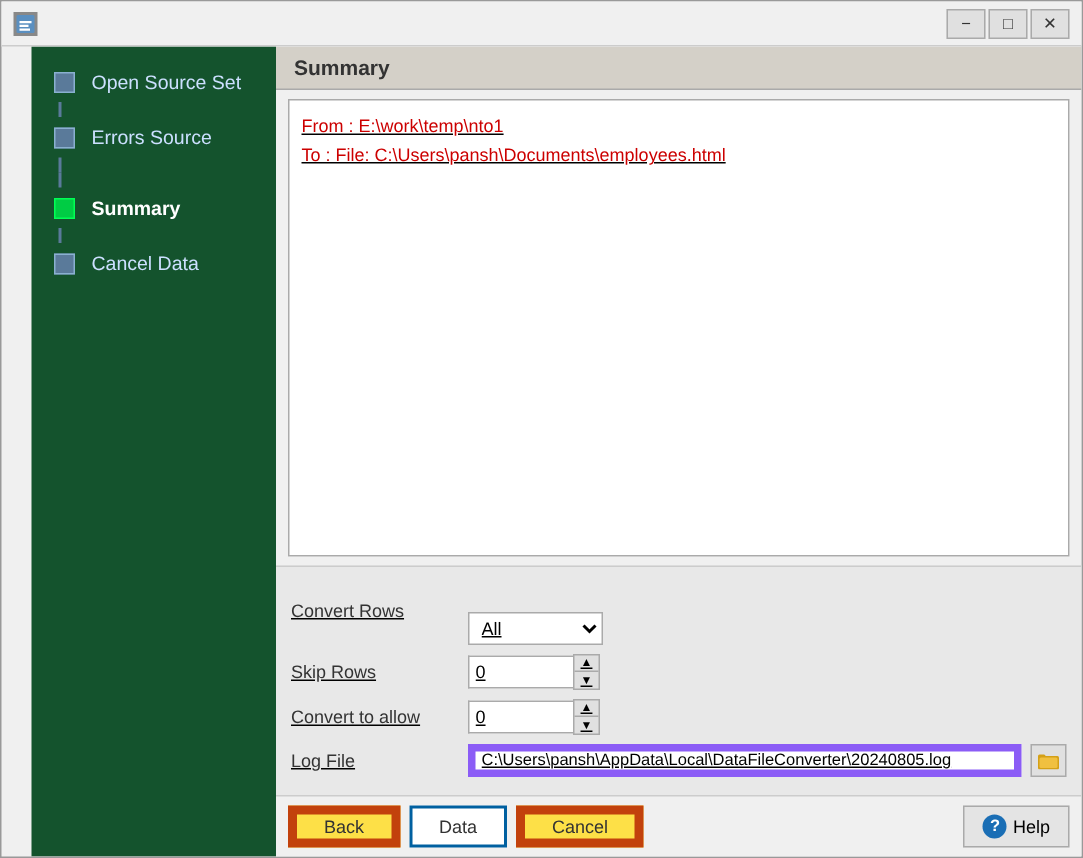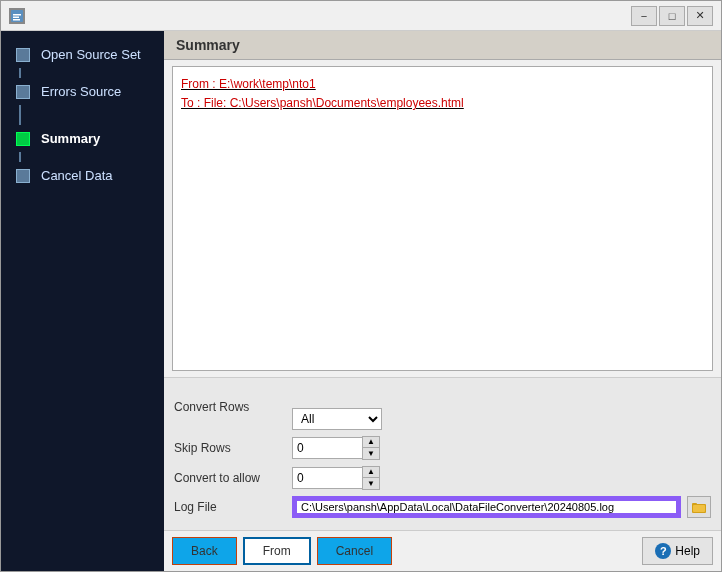--- a/index.html
+++ b/index.html
@@ -57,25 +57,26 @@
       font-size: 11px;
       color: #333;
     }
     .content {
       display: flex;
       flex: 1;
       overflow: hidden;
     }
     .sidebar {
       width: 163px;
-      background: #0f172a;
+      background: #14532d;
       padding: 10px 0;
       display: flex;
       flex-direction: column;
       gap: 0;
+      margin-left: 20px;
     }
     .sidebar-dot {
       width: 14px;
       height: 14px;
       background: #5a7a9a;
       border: 1px solid #8ab0d0;
       flex-shrink: 0;
     }
     .sidebar-dot.active-dot {
       background: #00cc44;
@@ -139,20 +140,21 @@
     .options-area {
       background: #e8e8e8;
       border-top: 1px solid #ccc;
       padding: 6px 10px;
     }
     .option-row {
       display: flex;
       align-items: center;
       margin-bottom: 6px;
       gap: 8px;
+      text-decoration: underline;
     }
     .option-label {
       width: 110px;
       font-size: 12px;
       color: #333;
       flex-shrink: 0;
     }
     .option-select {
       width: 90px;
       height: 22px;
@@ -225,22 +227,22 @@
       background: #f0f0f0;
       border-top: 1px solid #ccc;
     }
     .btn-group {
       display: flex;
       gap: 6px;
     }
     .btn {
       height: 28px;
       padding: 0 18px;
-      border: 1px solid #c2410c;
-      background: #0ea5e9;
+      border: 6px solid #c2410c;
+      background: #fde047;
       cursor: pointer;
       font-size: 12px;
       color: #333;
       display: flex;
       align-items: center;
       justify-content: center;
       gap: 4px;
     }
     .btn.primary {
       background: white;
@@ -393,21 +395,21 @@
                 <rect x="1" y="4" width="12" height="7" fill="#f0c040" rx="1"></rect>
               </svg>
             </div>
           </div>
         </div>
       </div>
 
       <div class="bottom-bar">
         <div class="btn-group">
           <button class="btn">Back</button>
-          <button class="btn primary">From</button>
+          <button class="btn primary">Data</button>
           <button class="btn">Cancel</button>
         </div>
         <button class="help-btn">
           <div class="help-circle">?</div>
           <span>Help</span>
         </button>
       </div>
     </div>
   </div>
 </div>

